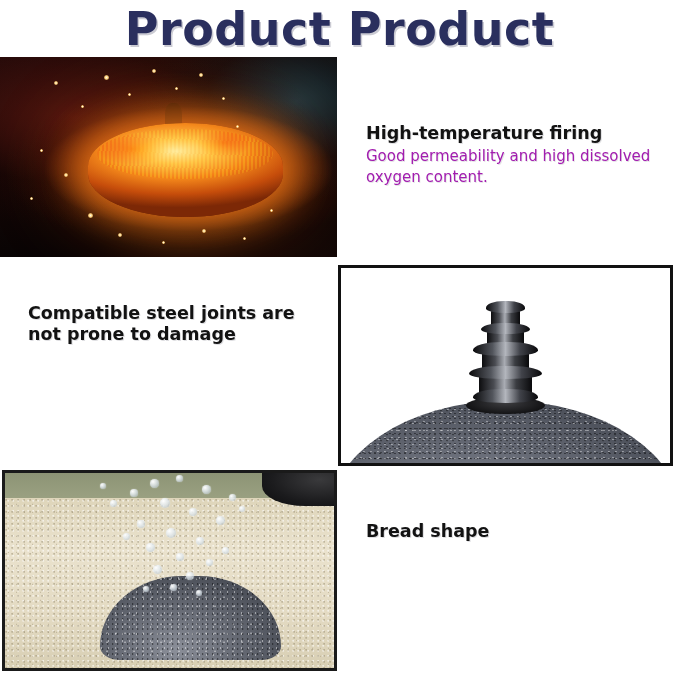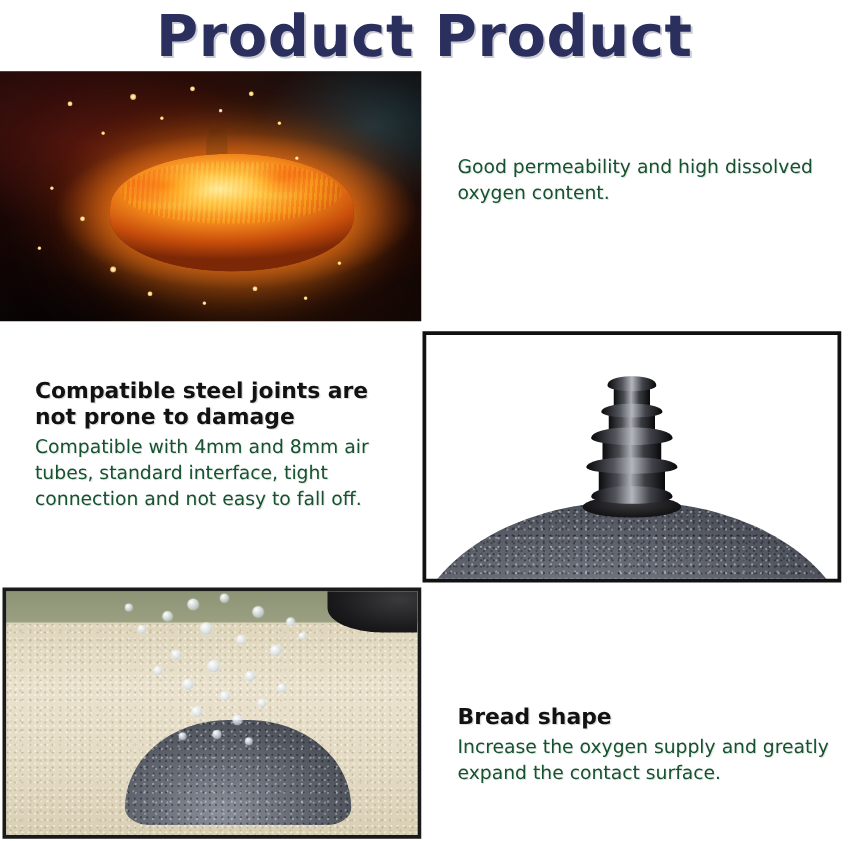--- a/index.html
+++ b/index.html
@@ -220,29 +220,29 @@
     font-weight: bold;
     color: #121212;
     line-height: 21px;
     margin: 0 0 2px 0;
     text-shadow: 1px 1px 0 rgba(190,190,195,0.5);
   }
   .tb-body {
     font-family: "DejaVu Sans", sans-serif;
     font-size: 15px;
     font-weight: normal;
-    color: #14532d;
+    color: #a21caf;
     line-height: 21px;
     margin: 0;
     text-shadow: 0.8px 0.8px 0 rgba(195,195,200,0.45);
   }
 
   #text-firing      { left: 366px; top: 123px;  width: 300px; }
   #text-joints      { left: 28px;  top: 303px;  width: 300px; }
-  #text-bread       { left: 366px; top: 564px;  width: 300px; }
+  #text-bread       { left: 366px; top: 521px;  width: 300px; }
 </style>
 </head>
 <body>
 
 <div class="page-title">Product Product</div>
 
 <div class="photo" id="photo-firing">
   <div id="firing-stem"></div>
   <div id="firing-disc"></div>
   <div class="spark" style="left:16%;top:12%;width:4px;height:4px;"></div>
@@ -259,40 +259,40 @@
   <div class="spark" style="left:26%;top:78%;width:5px;height:5px;"></div>
   <div class="spark" style="left:35%;top:88%;width:4px;height:4px;"></div>
   <div class="spark" style="left:48%;top:92%;width:3px;height:3px;"></div>
   <div class="spark" style="left:60%;top:86%;width:4px;height:4px;"></div>
   <div class="spark" style="left:72%;top:90%;width:3px;height:3px;"></div>
   <div class="spark" style="left:80%;top:76%;width:3px;height:3px;"></div>
   <div class="spark" style="left:70%;top:34%;width:3px;height:3px;"></div>
 </div>
 
 <div class="text-block" id="text-firing">
+  <p class="tb-heading">High-temperature firing</p>
   <p class="tb-body">Good permeability and high dissolved oxygen content.</p>
 </div>
 
 <div class="photo" id="photo-nozzle">
   <div id="nozzle-dome"></div>
   <div id="nozzle-base"></div>
   <div class="barb" style="left:45.5%;top:20%;width:9%;height:14%;border-radius:18% 18% 6% 6%;"></div>
   <div class="barb-ring" style="left:44%;top:17%;width:12%;height:6%;"></div>
   <div class="barb" style="left:44.5%;top:31%;width:11%;height:14%;border-radius:14% 14% 6% 6%;"></div>
   <div class="barb-ring" style="left:42.5%;top:28%;width:15%;height:6%;"></div>
   <div class="barb" style="left:43%;top:42%;width:14%;height:13%;border-radius:12% 12% 6% 6%;"></div>
   <div class="barb-ring" style="left:40%;top:38%;width:20%;height:7%;"></div>
   <div class="barb" style="left:42%;top:53%;width:16%;height:13%;border-radius:10% 10% 6% 6%;"></div>
   <div class="barb-ring" style="left:39%;top:50%;width:22%;height:7%;"></div>
   <div class="barb-ring" style="left:40%;top:62%;width:20%;height:7%;"></div>
 </div>
 
 <div class="text-block" id="text-joints">
   <p class="tb-heading">Compatible steel joints are not prone to damage</p>
-  <p class="tb-body">Compatible with 4mm and 8mm air tubes, standard interface, tight connection and not easy to fall off.</p>
 </div>
 
 <div class="photo" id="photo-bubbles">
   <div id="sand-bed"></div>
   <div id="hose-corner"></div>
   <div id="bubble-dome"></div>
   <div class="bubble" style="left:44%;top:3%;width:9px;height:9px;"></div>
   <div class="bubble" style="left:52%;top:1%;width:7px;height:7px;"></div>
   <div class="bubble" style="left:38%;top:8%;width:8px;height:8px;"></div>
   <div class="bubble" style="left:60%;top:6%;width:9px;height:9px;"></div>
@@ -313,14 +313,13 @@
   <div class="bubble" style="left:36%;top:31%;width:7px;height:7px;"></div>
   <div class="bubble" style="left:50%;top:57%;width:7px;height:7px;"></div>
   <div class="bubble" style="left:58%;top:60%;width:6px;height:6px;"></div>
   <div class="bubble" style="left:42%;top:58%;width:6px;height:6px;"></div>
   <div class="bubble" style="left:71%;top:17%;width:6px;height:6px;"></div>
   <div class="bubble" style="left:29%;top:5%;width:6px;height:6px;"></div>
 </div>
 
 <div class="text-block" id="text-bread">
   <p class="tb-heading">Bread shape</p>
-  <p class="tb-body">Increase the oxygen supply and greatly expand the contact surface.</p>
 </div>
 
 </body></html>

